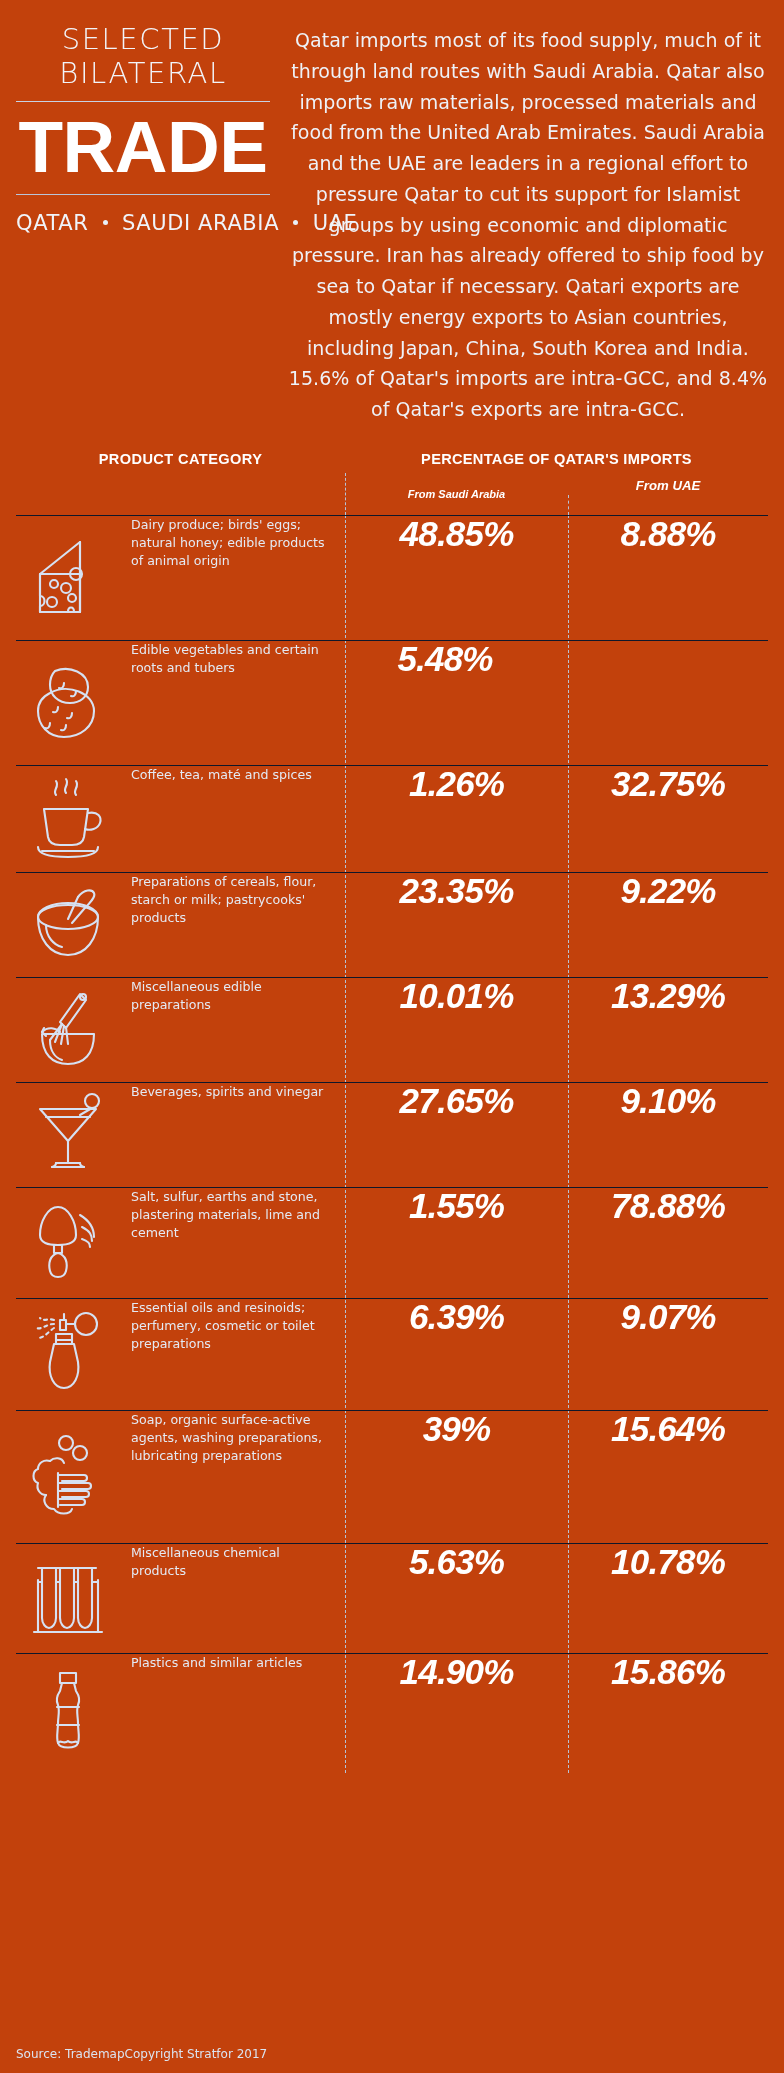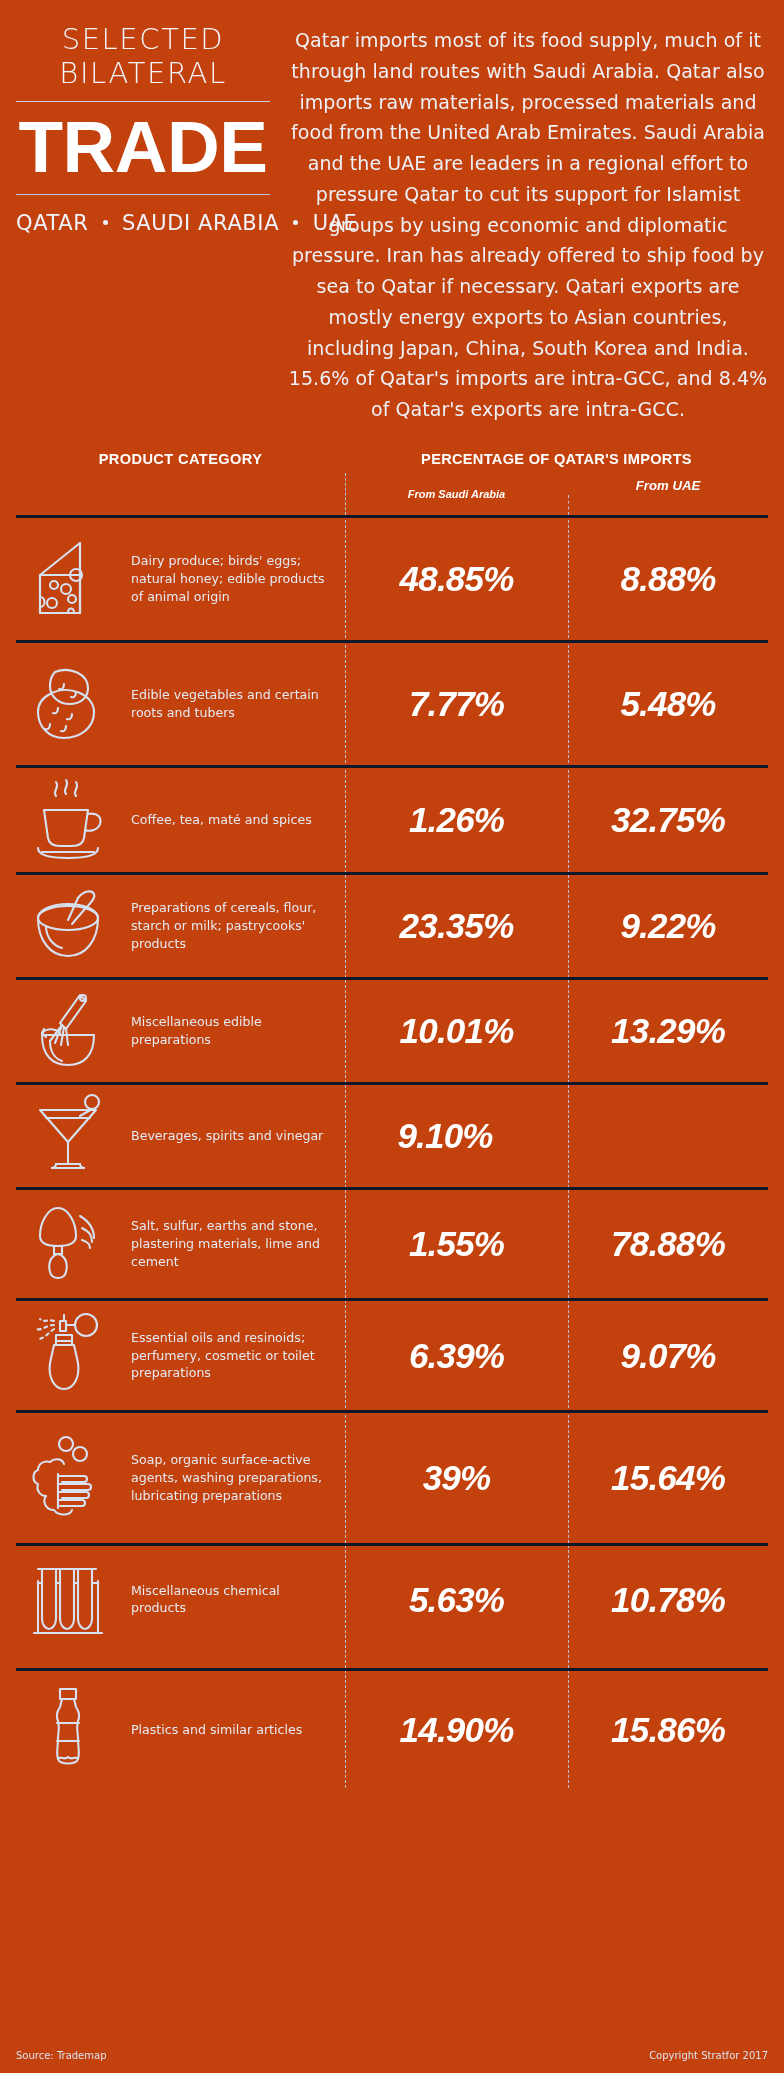--- a/index.html
+++ b/index.html
@@ -142,25 +142,24 @@
   }
 
   
   .table {
     position: relative;
     margin: 0 16px;
   }
   .row {
     position: relative;
     display: flex;
-    align-items: center;
-    border-top: 3px solid #0f172a;
-    box-sizing: border-box;
-  }
-  .row:last-child { border-bottom: none; margin-top: 15px; }
+    border-top: 1px solid #0f172a;
+    box-sizing: border-box;
+  }
+  .row:last-child { border-bottom: none; }
 
   .cell-icon {
     flex: 0 0 115px;
     width: 115px;
     display: flex;
     align-items: center;
     justify-content: center;
     box-sizing: border-box;
   }
   .cell-label {
@@ -220,23 +219,22 @@
     stroke-linejoin: round;
   }
 
   
   .footer {
     position: absolute;
     left: 16px;
     right: 16px;
     bottom: 12px;
     display: flex;
-    justify-content: space-between;
     font-family: "DejaVu Sans", sans-serif;
-    font-size: 10px;
+    font-size: 12px;
     color: #dbe3f0;
   }
 </style>
 </head>
 <body>
 
 <div id="page">
 
   <div class="header">
 
@@ -305,21 +303,20 @@
             <path d="M36 26 C36 30 34 32 31 31"></path>
             <path d="M48 34 C48 38 46 40 43 39"></path>
             <path d="M30 50 C30 54 28 56 25 55"></path>
             <path d="M44 56 C44 60 42 62 39 61"></path>
             <path d="M22 66 C22 70 20 72 17 71"></path>
             <path d="M38 68 C38 72 36 74 33 73"></path>
           </svg>
         </span>
       </div>
       <div class="cell-label">Edible vegetables and certain roots and tubers</div>
-      <div class="cell-val">7.77%</div>
       <div class="cell-val uae">5.48%</div>
     </div>
 
     <div class="row" style="height:107px;">
       <div class="cell-icon">
         <span class="icon">
           <svg viewBox="0 0 92 92" width="92" height="92">
             <path d="M28 22 C24 17 32 14 28 8"></path>
             <path d="M38 20 C34 15 42 12 38 6"></path>
             <path d="M48 22 C44 17 52 14 48 8"></path>
@@ -385,20 +382,21 @@
             <path d="M24 78 L56 78"></path>
             <path d="M28 74 L52 74"></path>
             <path d="M28 74 C28 77 24 78 24 78"></path>
             <path d="M52 74 C52 77 56 78 56 78"></path>
             <circle cx="64" cy="12" r="7"></circle>
             <path d="M64 19 L52 26"></path>
           </svg>
         </span>
       </div>
       <div class="cell-label">Beverages, spirits and vinegar</div>
+      <div class="cell-val">27.65%</div>
       <div class="cell-val uae">9.10%</div>
     </div>
 
     <div class="row" style="height:111px;">
       <div class="cell-icon">
         <span class="icon">
           <svg viewBox="0 0 92 92" width="92" height="92">
             <path d="M30 10 C40 10 48 24 48 38 C48 46 40 48 30 48 C20 48 12 46 12 38 C12 24 20 10 30 10 Z"></path>
             <path d="M26 48 L34 48 L34 56 L26 56 Z"></path>
             <path d="M30 56 C38 58 40 66 38 74 C36 82 24 82 22 74 C20 66 22 58 30 56 Z"></path>

